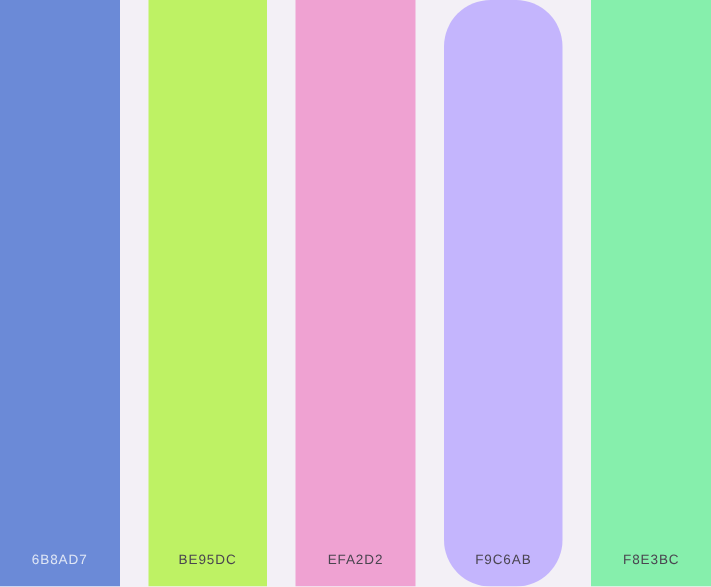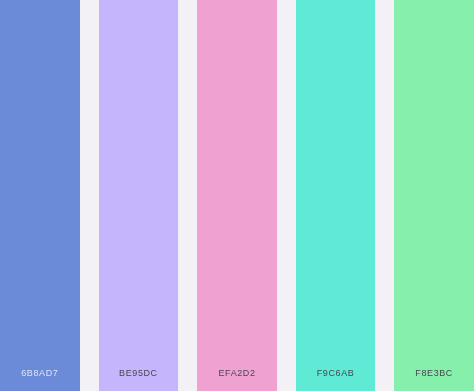--- a/index.html
+++ b/index.html
@@ -54,30 +54,30 @@
 </style>
 </head>
 <body>
 
 <div id="palette" style="background: rgb(243, 240, 246);">
 
   <div class="swatch" style="background-color: rgb(107, 138, 215);">
     <div class="swatch-label label-light" style="color: rgb(223, 230, 245);">6B8AD7</div>
   </div>
 
-  <div class="swatch" style="background-color: #c4b5fd;">
+  <div class="swatch" style="background-color: #bef264;">
     <div class="swatch-label label-dark" style="color: rgb(74, 69, 80);">BE95DC</div>
   </div>
 
   <div class="swatch" style="background-color: rgb(239, 162, 210);">
     <div class="swatch-label label-dark" style="color: rgb(74, 69, 80); text-align: center;">EFA2D2</div>
   </div>
 
 
-  <div class="swatch" style="background-color: #5eead4;">
+  <div class="swatch" style="background-color: #c4b5fd; border-radius: 31px;">
     <div class="swatch-label label-dark" style="color: rgb(74, 69, 80);">F9C6AB</div>
   </div>
 
   <div class="swatch" style="background-color: #86efac;">
     <div class="swatch-label label-dark" style="color: rgb(74, 69, 80);">F8E3BC</div>
   </div>
 
 </div>
 
 </body></html>

